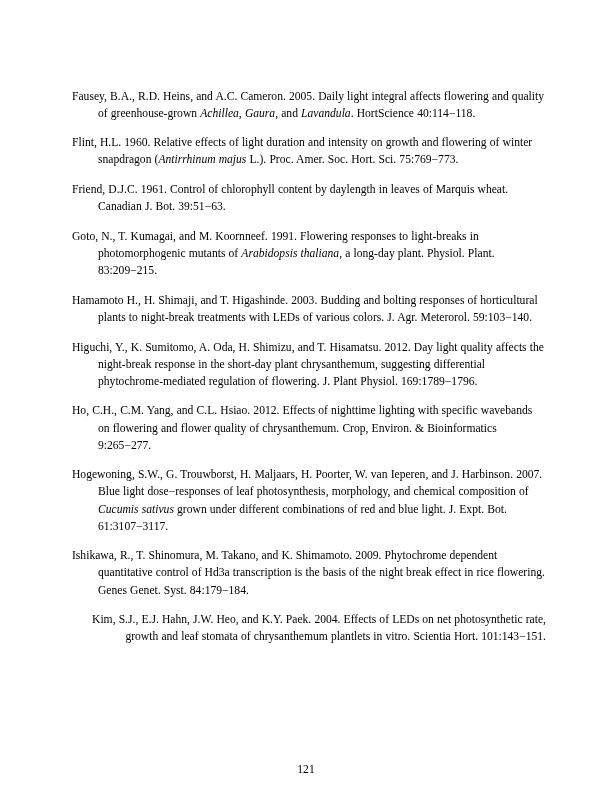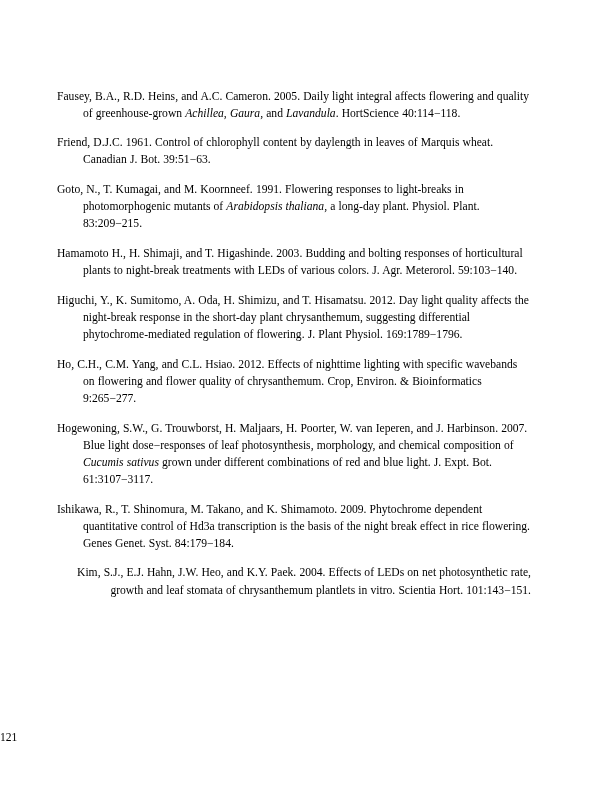--- a/index.html
+++ b/index.html
@@ -18,21 +18,21 @@
   #page {
     position: absolute;
     left: 0;
     top: 0;
     width: 612px;
     height: 792px;
     background: #ffffff;
   }
   #reference-list {
     position: absolute;
-    left: 57px;
+    left: 72px;
     top: 76px;
     width: 474px;
   }
   .reference-entry {
     font-size: 11.6px;
     line-height: 17.1px;
     text-align: left;
     padding-left: 26px;
     text-indent: -26px;
     margin-bottom: 12.6px;
@@ -41,33 +41,35 @@
   .reference-entry:last-child {
     margin-bottom: 0;
     text-align: right;
   }
   .reference-entry i {
     font-style: italic;
   }
   #page-number {
     position: absolute;
     left: 0;
-    top: 731px;
+    top: 763px;
     width: 612px;
+    text-align: center;
     font-size: 11.6px;
     line-height: 14px;
   }
 </style>
 </head>
 <body>
 
 <div id="page">
 
   <div id="reference-list">
       <p class="reference-entry"><span>Fausey, B.A., R.D. Heins, and A.C. Cameron. 2005. Daily light integral affects flowering and quality of greenhouse-grown </span><i>Achillea</i><span>, </span><i>Gaura</i><span>, and </span><i>Lavandula</i><span>. HortScience 40:114−118.</span></p>
+      <p class="reference-entry"><span>Flint, H.L. 1960. Relative effects of light duration and intensity on growth and flowering of winter snapdragon (</span><i>Antirrhinum majus</i><span> L.). Proc. Amer. Soc. Hort. Sci. 75:769−773.</span></p>
       <p class="reference-entry"><span>Friend, D.J.C. 1961. Control of chlorophyll content by daylength in leaves of Marquis wheat. Canadian J. Bot. 39:51−63.</span></p>
       <p class="reference-entry"><span>Goto, N., T. Kumagai, and M. Koornneef. 1991. Flowering responses to light-breaks in photomorphogenic mutants of </span><i>Arabidopsis thaliana</i><span>, a long-day plant. Physiol. Plant. 83:209−215.</span></p>
       <p class="reference-entry"><span>Hamamoto H., H. Shimaji, and T. Higashinde. 2003. Budding and bolting responses of horticultural plants to night-break treatments with LEDs of various colors. J. Agr. Meterorol. 59:103−140.</span></p>
       <p class="reference-entry"><span>Higuchi, Y., K. Sumitomo, A. Oda, H. Shimizu, and T. Hisamatsu. 2012. Day light quality affects the night-break response in the short-day plant chrysanthemum, suggesting differential phytochrome-mediated regulation of flowering. J. Plant Physiol. 169:1789−1796.</span></p>
       <p class="reference-entry"><span>Ho, C.H., C.M. Yang, and C.L. Hsiao. 2012. Effects of nighttime lighting with specific wavebands on flowering and flower quality of chrysanthemum. Crop, Environ. &amp; Bioinformatics 9:265−277.</span></p>
       <p class="reference-entry"><span>Hogewoning, S.W., G. Trouwborst, H. Maljaars, H. Poorter, W. van Ieperen, and J. Harbinson. 2007. Blue light dose−responses of leaf photosynthesis, morphology, and chemical composition of </span><i>Cucumis sativus</i><span> grown under different combinations of red and blue light. J. Expt. Bot. 61:3107−3117.</span></p>
       <p class="reference-entry"><span>Ishikawa, R., T. Shinomura, M. Takano, and K. Shimamoto. 2009. Phytochrome dependent quantitative control of Hd3a transcription is the basis of the night break effect in rice flowering. Genes Genet. Syst. 84:179−184.</span></p>
       <p class="reference-entry"><span>Kim, S.J., E.J. Hahn, J.W. Heo, and K.Y. Paek. 2004. Effects of LEDs on net photosynthetic rate, growth and leaf stomata of chrysanthemum plantlets in vitro. Scientia Hort. 101:143−151.</span></p>
     </div>
 

